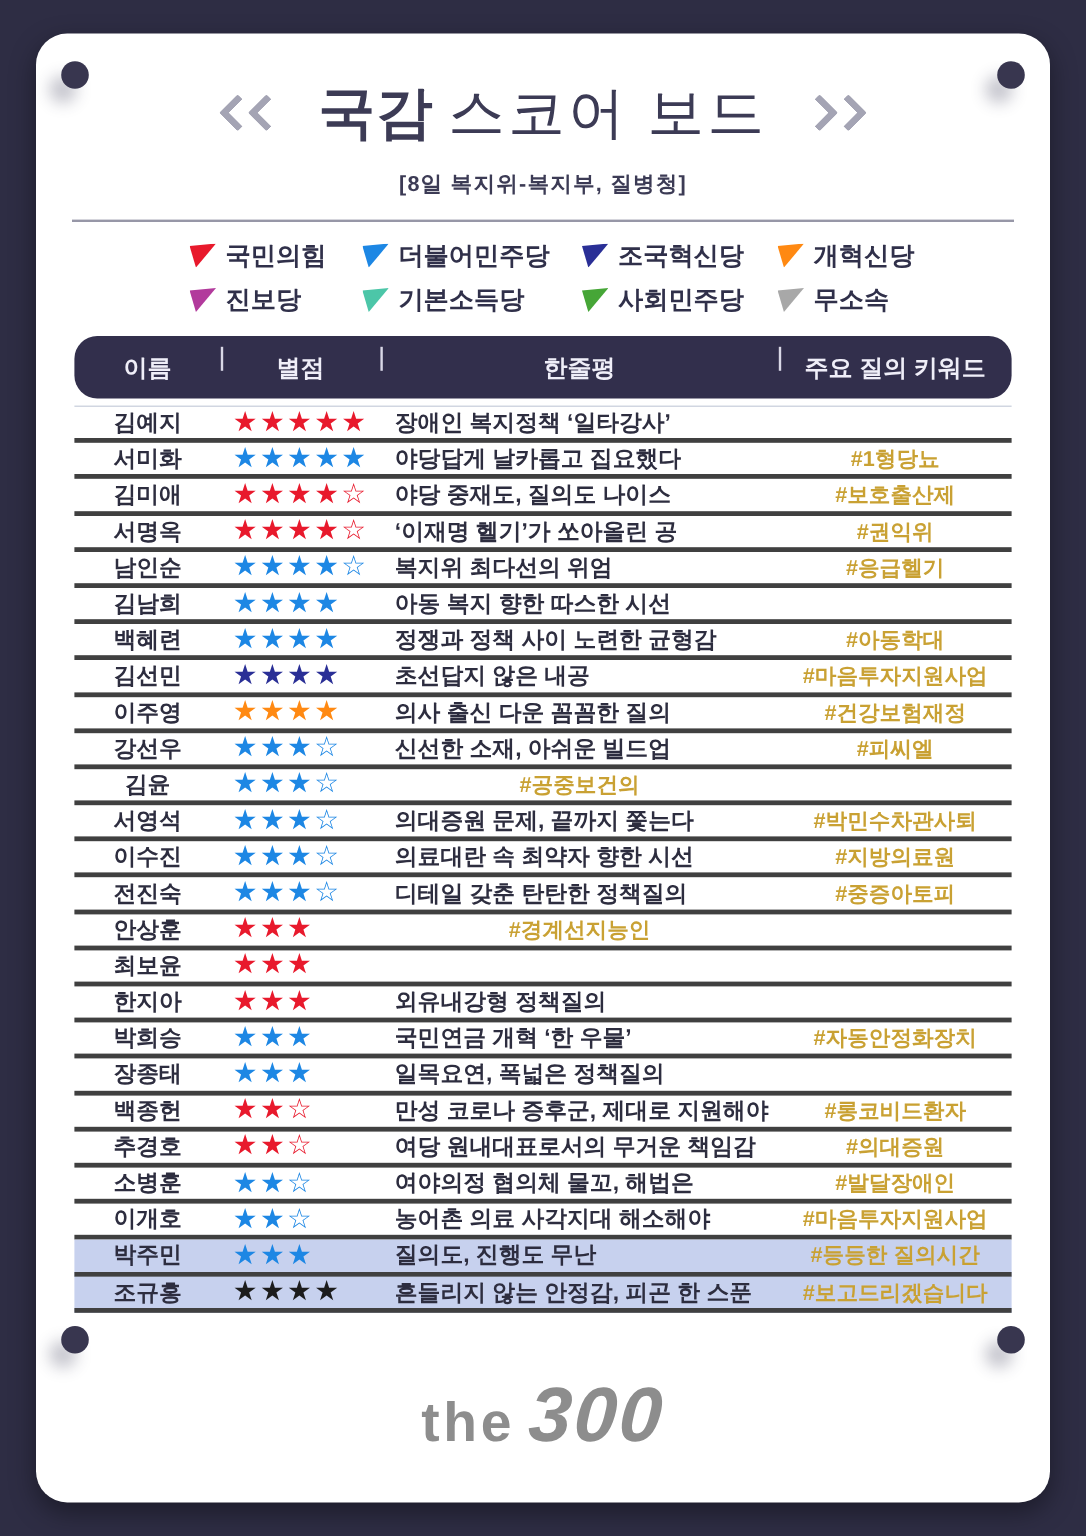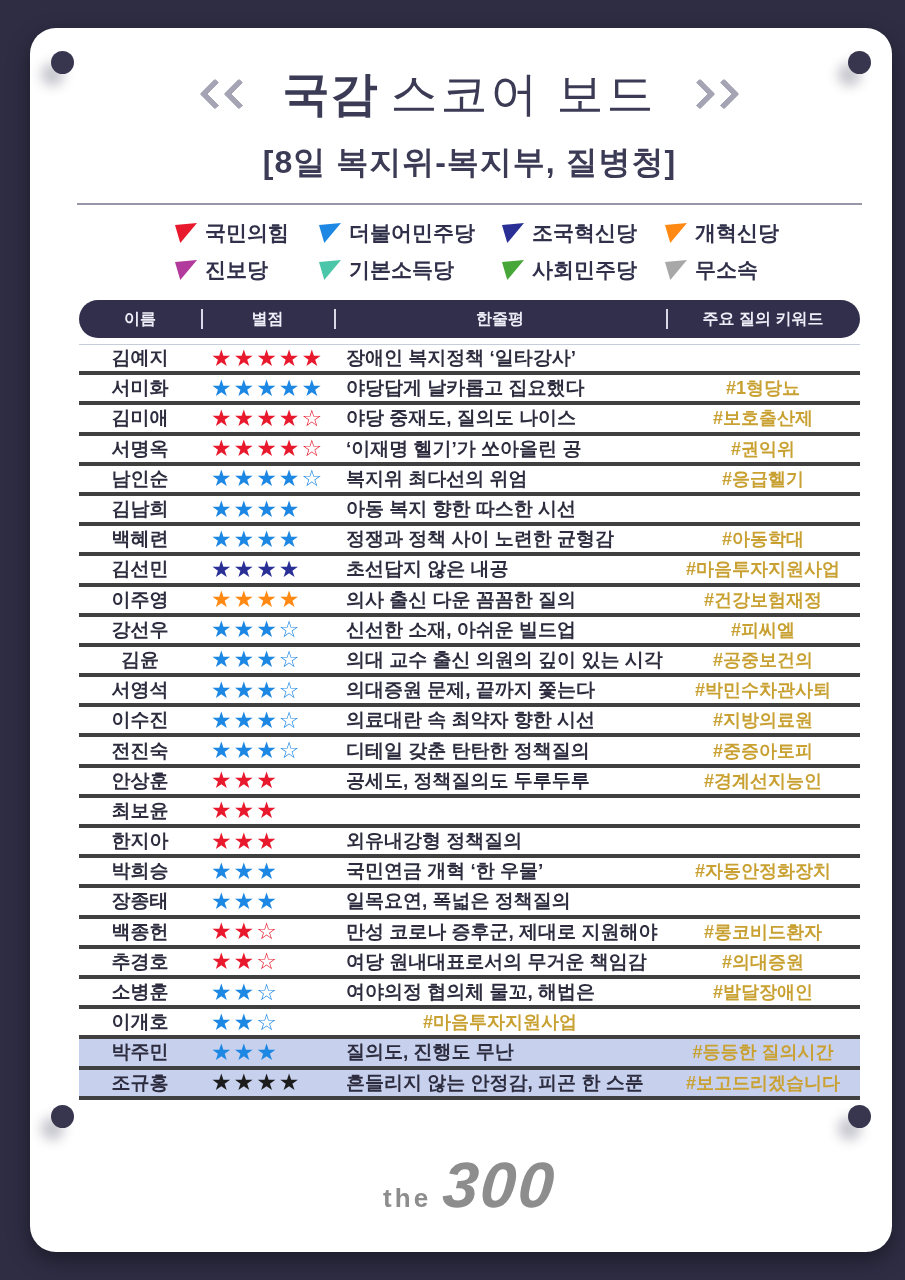--- a/index.html
+++ b/index.html
@@ -6,68 +6,67 @@
   body{
     width:905px;height:1280px;
     background:#2e2d44;
     font-family:"Liberation Sans",sans-serif;
     position:relative;overflow:hidden;
   }
   .card{
     position:absolute;left:30px;top:28px;width:845px;height:1224px;
     background:#ffffff;border-radius:26px;
     box-shadow:0 8px 22px rgba(0,0,0,.4);
-    padding-left:17px;
   }
   .pin{
     position:absolute;width:23px;height:23px;border-radius:50%;
     background:#38364f;
     box-shadow:-10px 12px 12px rgba(52,50,78,.28);
   }
   .pin.tl{left:21px;top:23px}.pin.tr{right:21px;top:23px}
   .pin.bl{left:21px;top:1077px}.pin.br{right:21px;top:1077px}
 
   .title-row{display:flex;align-items:center;justify-content:center;gap:30px;margin:0;padding-top:42px;}
   .chev{display:flex;align-items:center;}
   .chev i{display:block;width:16px;height:16px;border-left:6px solid #a4a4b4;border-bottom:6px solid #a4a4b4;border-radius:2px;}
   .chev.left i{transform:rotate(45deg);margin-right:2px;}
   .chev.right i{transform:rotate(225deg);margin-left:2px;}
   .title{font-size:47px;color:#3c3b55;line-height:1;white-space:nowrap;}
   .title .bold{font-weight:900;letter-spacing:1px;}
   .title .light{font-weight:500;margin-left:12px;letter-spacing:3px;}
-  .subtitle{text-align:center;font-size:32px;font-weight:800;color:#3c3b55;margin-top:24px;letter-spacing:1px;}
+  .subtitle{text-align:center;font-size:18px;font-weight:800;color:#3c3b55;margin-top:24px;letter-spacing:1px;}
   .rule{height:2px;background:#9797a7;margin:18px 30px 14px;border:0;}
 
   .legend{display:grid;grid-template-columns:144px 183px 163px auto;row-gap:9px;margin-left:128px;}
   .legend-item{display:flex;align-items:center;gap:8px;}
   .flag{width:22px;height:20px;clip-path:polygon(0 10%,100% 0,24% 100%);flex:0 0 auto;}
   .legend-label{font-size:21px;font-weight:700;color:#30304a;white-space:nowrap;}
 
   .thead{
     position:relative;display:grid;grid-template-columns:122px 133px 332px 1fr;
-    align-items:center;height:38px;background:#322f4c;border-radius:19px;
-    margin:16px 32px 6px;color:#efeef8;font-size:16px;font-weight:700;
+    align-items:center;height:52px;background:#322f4c;border-radius:19px;
+    margin:16px 32px 6px;color:#efeef8;font-size:20px;font-weight:700;
   }
   .th{text-align:center;}
   .vdiv{position:absolute;top:9px;width:2px;height:20px;background:#d9d8e6;}
   .vdiv.d1{left:122px}.vdiv.d2{left:255px}.vdiv.d3{left:587px}
 
   .tbody{margin:0 32px;border-top:1px solid #c6cdda;}
   .row{
     display:grid;grid-template-columns:122px 133px 332px 1fr;align-items:center;
     height:30.2px;box-sizing:border-box;border-bottom:4px solid #404040;
   }
   .row.hl{background:#c7d1ee;}
   .cell-name{text-align:center;font-size:19px;font-weight:800;color:#2d2d3f;white-space:nowrap;}
   .cell-stars{font-family:"DejaVu Sans",sans-serif;font-size:23px;letter-spacing:2px;line-height:1;padding-left:10px;white-space:nowrap;}
   .cell-review{font-size:19px;font-weight:700;color:#2d2d3f;padding-left:12px;white-space:nowrap;overflow:visible;}
   .cell-keyword{text-align:center;font-size:18px;font-weight:800;color:#c9a133;white-space:nowrap;}
 
   .footer{display:flex;justify-content:center;align-items:baseline;margin-top:48px;color:#8d8d8d;}
-  .logo-the{font-size:26px;font-weight:700;letter-spacing:3px;}
+  .logo-the{font-size:46px;font-weight:700;letter-spacing:3px;}
   .logo-300{font-size:64px;font-weight:800;font-style:italic;margin-left:12px;letter-spacing:2px;display:inline-block;transform:skewX(-4deg);}
 </style>
 </head>
 <body>
 
 <div class="card">
   <div class="pin tl"></div>
   <div class="pin tr"></div>
   <div class="pin bl"></div>
   <div class="pin br"></div>
@@ -190,21 +189,20 @@
   </div>
       <div class="row">
     <div class="cell-name">강선우</div>
     <div class="cell-stars" style="color: rgb(29, 135, 228);">★★★☆</div>
     <div class="cell-review">신선한 소재, 아쉬운 빌드업</div>
     <div class="cell-keyword">#피씨엘</div>
   </div>
       <div class="row">
     <div class="cell-name">김윤</div>
     <div class="cell-stars" style="color: rgb(29, 135, 228);">★★★☆</div>
-    <div class="cell-review">의대 교수 출신 의원의 깊이 있는 시각</div>
     <div class="cell-keyword">#공중보건의</div>
   </div>
       <div class="row">
     <div class="cell-name">서영석</div>
     <div class="cell-stars" style="color: rgb(29, 135, 228);">★★★☆</div>
     <div class="cell-review">의대증원 문제, 끝까지 쫓는다</div>
     <div class="cell-keyword">#박민수차관사퇴</div>
   </div>
       <div class="row">
     <div class="cell-name">이수진</div>
@@ -214,21 +212,20 @@
   </div>
       <div class="row">
     <div class="cell-name">전진숙</div>
     <div class="cell-stars" style="color: rgb(29, 135, 228);">★★★☆</div>
     <div class="cell-review">디테일 갖춘 탄탄한 정책질의</div>
     <div class="cell-keyword">#중증아토피</div>
   </div>
       <div class="row">
     <div class="cell-name">안상훈</div>
     <div class="cell-stars" style="color: rgb(232, 25, 44);">★★★</div>
-    <div class="cell-review">공세도, 정책질의도 두루두루</div>
     <div class="cell-keyword">#경계선지능인</div>
   </div>
       <div class="row">
     <div class="cell-name">최보윤</div>
     <div class="cell-stars" style="color: rgb(232, 25, 44);">★★★</div>
   </div>
       <div class="row">
     <div class="cell-name">한지아</div>
     <div class="cell-stars" style="color: rgb(232, 25, 44);">★★★</div>
     <div class="cell-review">외유내강형 정책질의</div>
@@ -258,20 +255,21 @@
   </div>
       <div class="row">
     <div class="cell-name">소병훈</div>
     <div class="cell-stars" style="color: rgb(29, 135, 228);">★★☆</div>
     <div class="cell-review">여야의정 협의체 물꼬, 해법은</div>
     <div class="cell-keyword">#발달장애인</div>
   </div>
       <div class="row">
     <div class="cell-name">이개호</div>
     <div class="cell-stars" style="color: rgb(29, 135, 228);">★★☆</div>
+    <div class="cell-review">농어촌 의료 사각지대 해소해야</div>
     <div class="cell-keyword">#마음투자지원사업</div>
   </div>
       <div class="row hl">
     <div class="cell-name">박주민</div>
     <div class="cell-stars" style="color: rgb(29, 135, 228);">★★★</div>
     <div class="cell-review">질의도, 진행도 무난</div>
     <div class="cell-keyword">#등등한 질의시간</div>
   </div>
       <div class="row hl">
     <div class="cell-name">조규홍</div>

